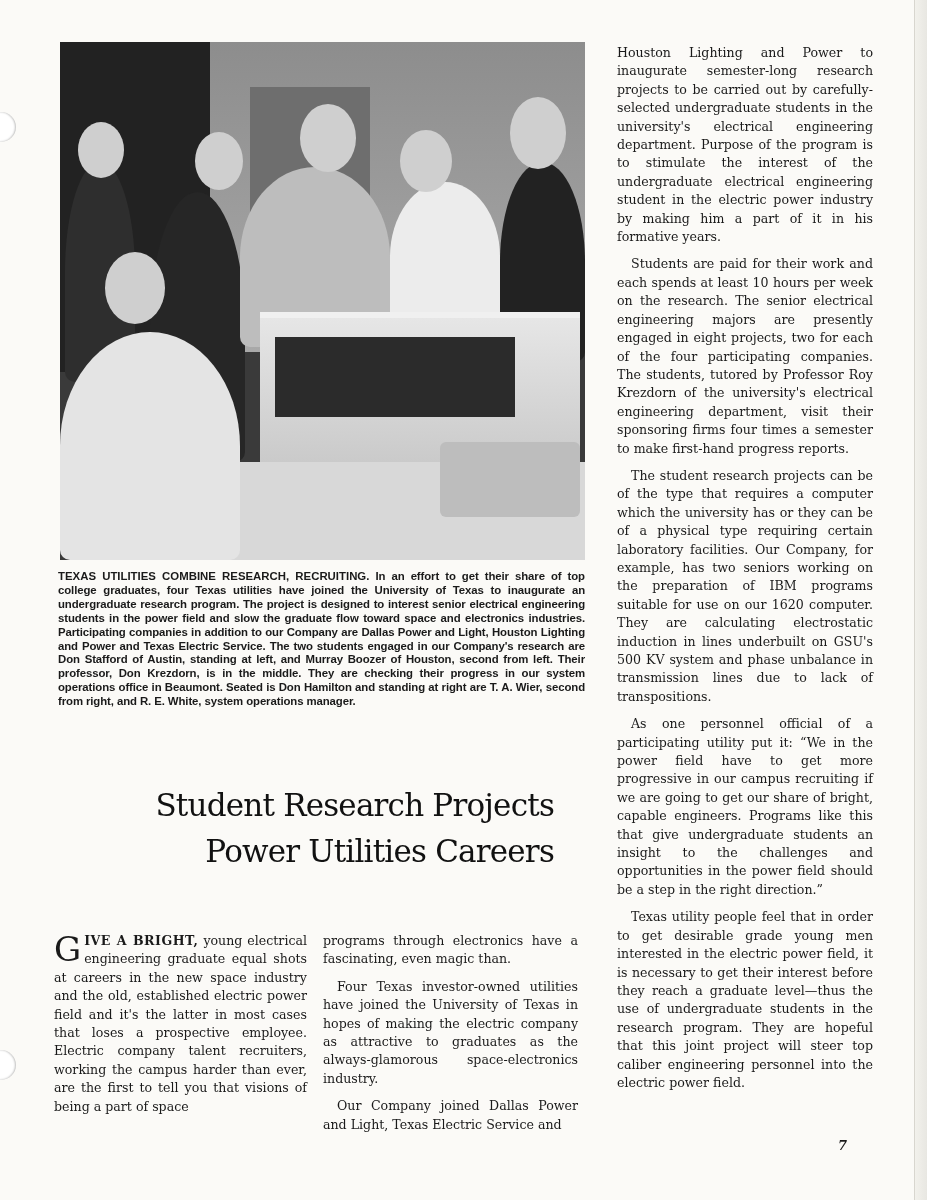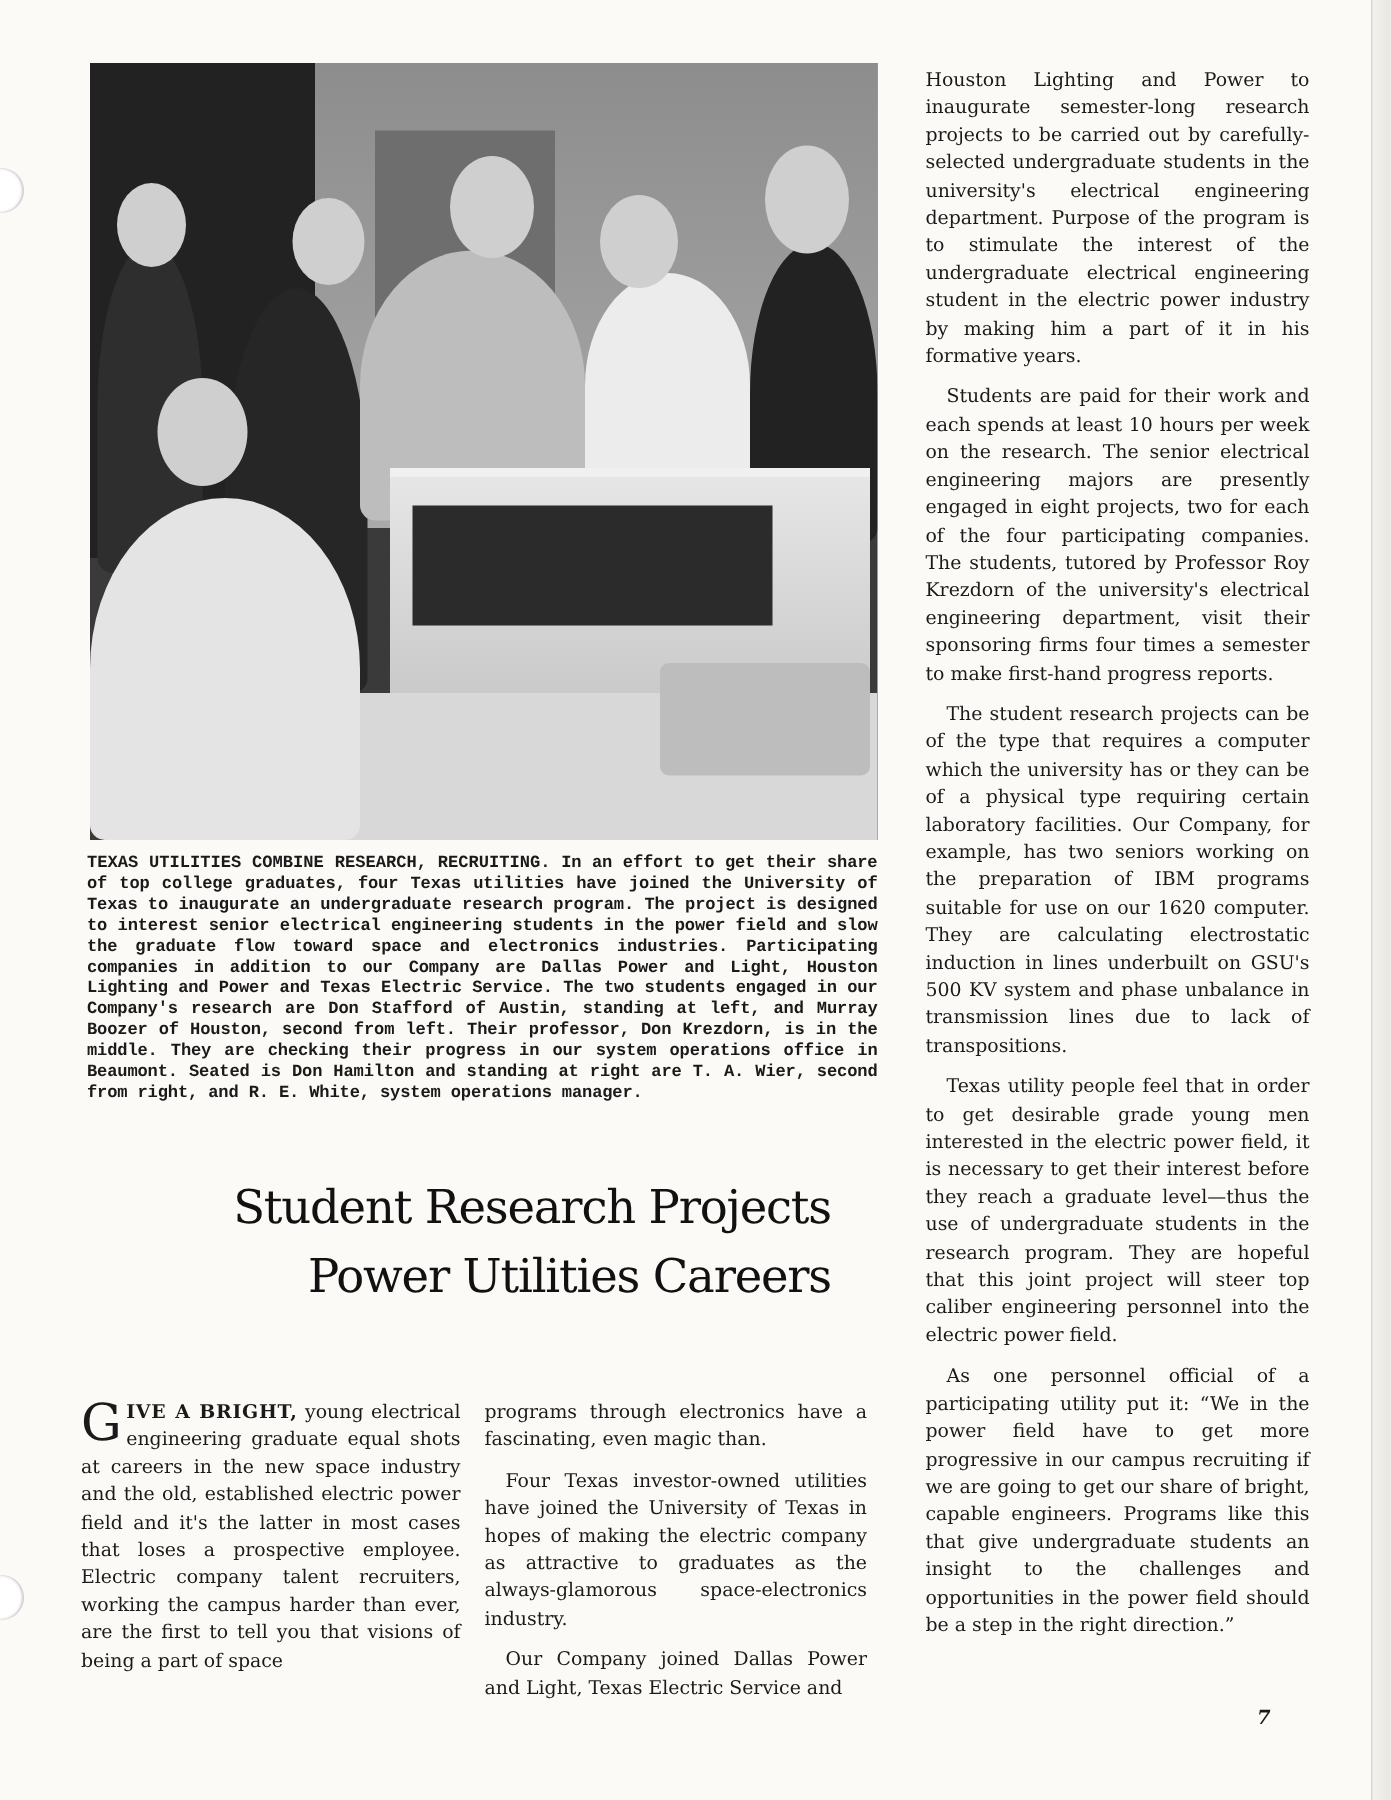--- a/index.html
+++ b/index.html
@@ -19,21 +19,21 @@
   .photo .door { position: absolute; left: 190px; top: 45px; width: 120px; height: 240px; background: #6e6e6e; }
   .photo .console { position: absolute; left: 200px; top: 270px; width: 320px; height: 150px;
     background: linear-gradient(to bottom, #e6e6e6, #c9c9c9); border-top: 6px solid #f0f0f0; }
   .photo .panel { position: absolute; left: 215px; top: 295px; width: 240px; height: 80px; background: #2b2b2b; }
   .photo .desk { position: absolute; left: 160px; top: 420px; width: 365px; height: 98px; background: #d8d8d8; }
   .photo .typewriter { position: absolute; left: 380px; top: 400px; width: 140px; height: 75px;
     background: #bdbdbd; border-radius: 6px; }
   .person { position: absolute; border-radius: 50% 50% 10px 10px; }
   .head { position: absolute; border-radius: 50%; background: #cfcfcf; }
   .caption { position: absolute; left: 58px; top: 570px; width: 527px;
-    font-family: Liberation Mono, monospace; font-size: 11.4px; line-height: 13.9px; font-weight: bold;
+    font-family: Liberation Sans, sans-serif; font-size: 11.4px; line-height: 13.9px; font-weight: bold;
     text-align: justify; letter-spacing: -0.1px; }
   .caption .lead { font-weight: bold; letter-spacing: 0; }
   .headline { position: absolute; left: 54px; top: 782px; width: 500px;
     font-family: "DejaVu Serif", serif; font-size: 31px; line-height: 46px; font-weight: normal;
     letter-spacing: -0.8px; color: #111; text-align: right; }
   .col { position: absolute; font-size: 12.6px; line-height: 18.4px; text-align: justify; }
   .col p { margin: 0 0 9px 0; text-indent: 14px; }
   .col p.noindent { text-indent: 0; }
   .col1 { left: 54px; top: 932px; width: 253px; }
   .col2 { left: 323px; top: 932px; width: 255px; }
@@ -90,17 +90,17 @@
 <div class="col col2">
   <p class="noindent">programs through electronics have a fascinating, even magic than.</p>
   <p>Four Texas investor-owned utilities have joined the University of Texas in hopes of making the electric company as attractive to graduates as the always-glamorous space-electronics industry.</p>
   <p>Our Company joined Dallas Power and Light, Texas Electric Service and</p>
 </div>
 
 <div class="col col3">
   <p class="noindent">Houston Lighting and Power to inaugurate semester-long research projects to be carried out by carefully-selected undergraduate students in the university's electrical engineering department. Purpose of the program is to stimulate the interest of the undergraduate electrical engineering student in the electric power industry by making him a part of it in his formative years.</p>
   <p>Students are paid for their work and each spends at least 10 hours per week on the research. The senior electrical engineering majors are presently engaged in eight projects, two for each of the four participating companies. The students, tutored by Professor Roy Krezdorn of the university's electrical engineering department, visit their sponsoring firms four times a semester to make first-hand progress reports.</p>
   <p>The student research projects can be of the type that requires a computer which the university has or they can be of a physical type requiring certain laboratory facilities. Our Company, for example, has two seniors working on the preparation of IBM programs suitable for use on our 1620 computer. They are calculating electrostatic induction in lines underbuilt on GSU's 500 KV system and phase unbalance in transmission lines due to lack of transpositions.</p>
+  <p>As one personnel official of a participating utility put it: “We in the power field have to get more progressive in our campus recruiting if we are going to get our share of bright, capable engineers. Programs like this that give undergraduate students an insight to the challenges and opportunities in the power field should be a step in the right direction.”</p>
   <p>Texas utility people feel that in order to get desirable grade young men interested in the electric power field, it is necessary to get their interest before they reach a graduate level—thus the use of undergraduate students in the research program. They are hopeful that this joint project will steer top caliber engineering personnel into the electric power field.</p>
-  <p>As one personnel official of a participating utility put it: “We in the power field have to get more progressive in our campus recruiting if we are going to get our share of bright, capable engineers. Programs like this that give undergraduate students an insight to the challenges and opportunities in the power field should be a step in the right direction.”</p>
 </div>
 
 <div class="pagenum">7</div>
 
 </body></html>

